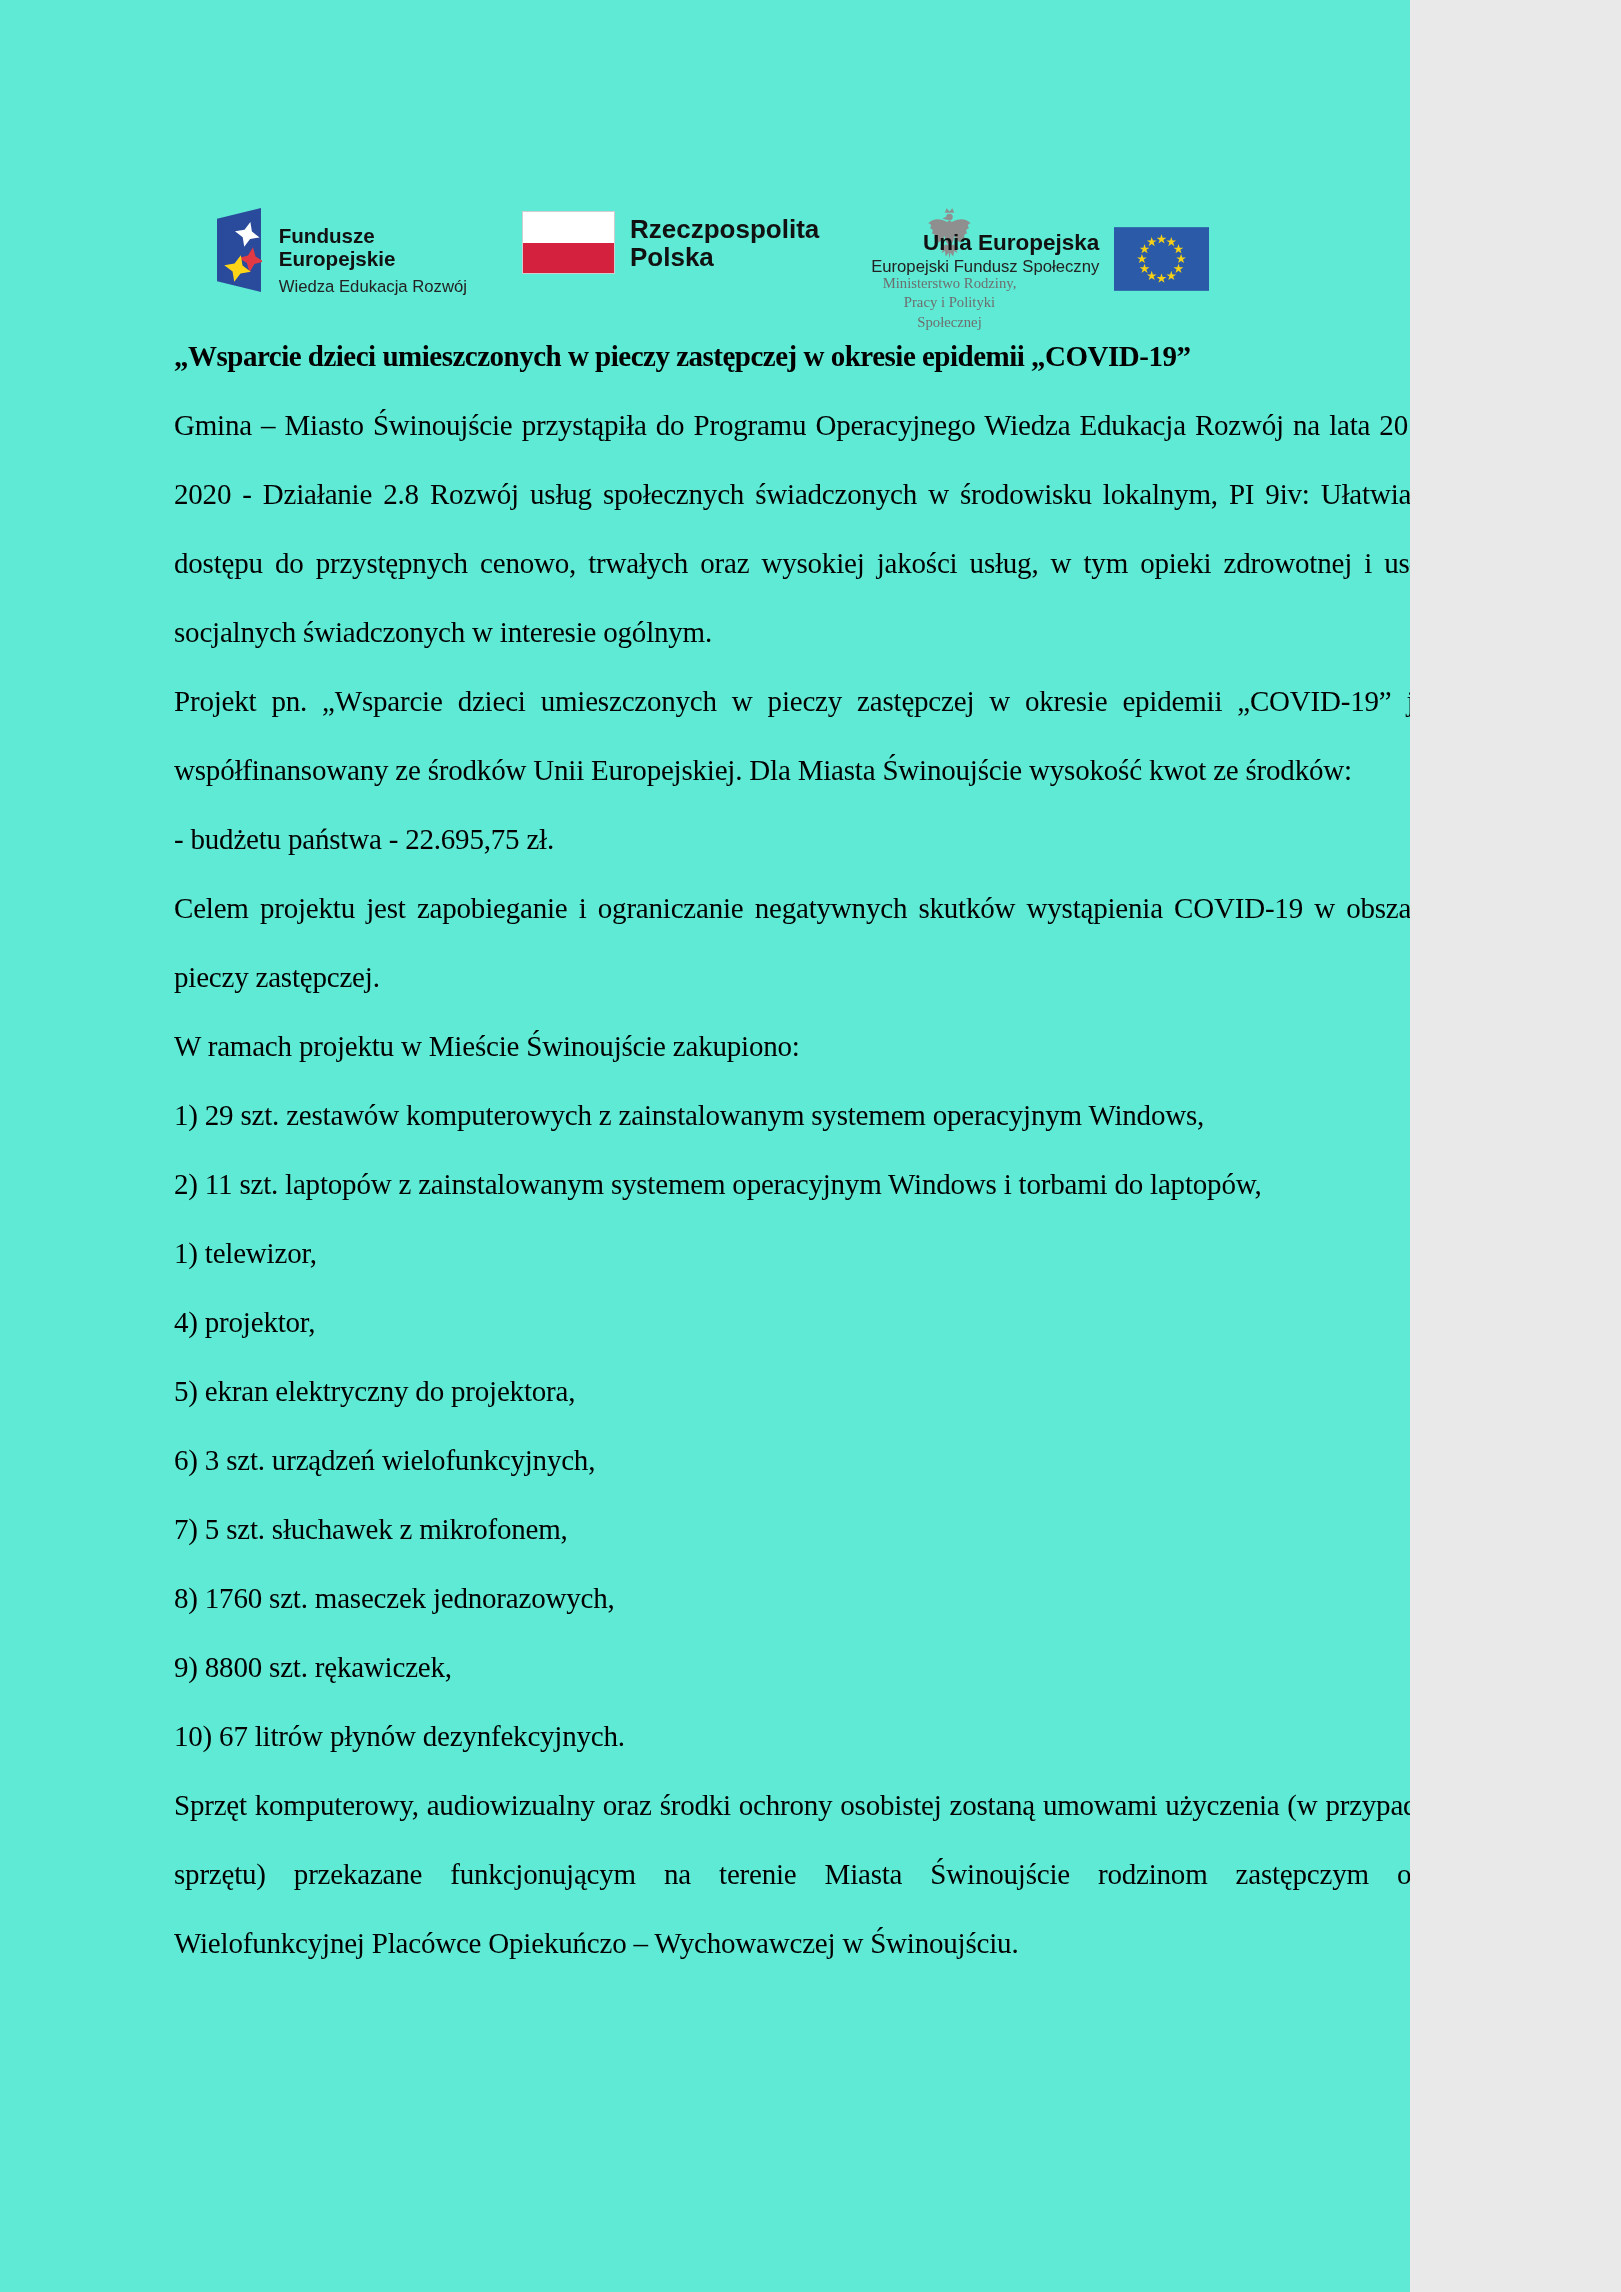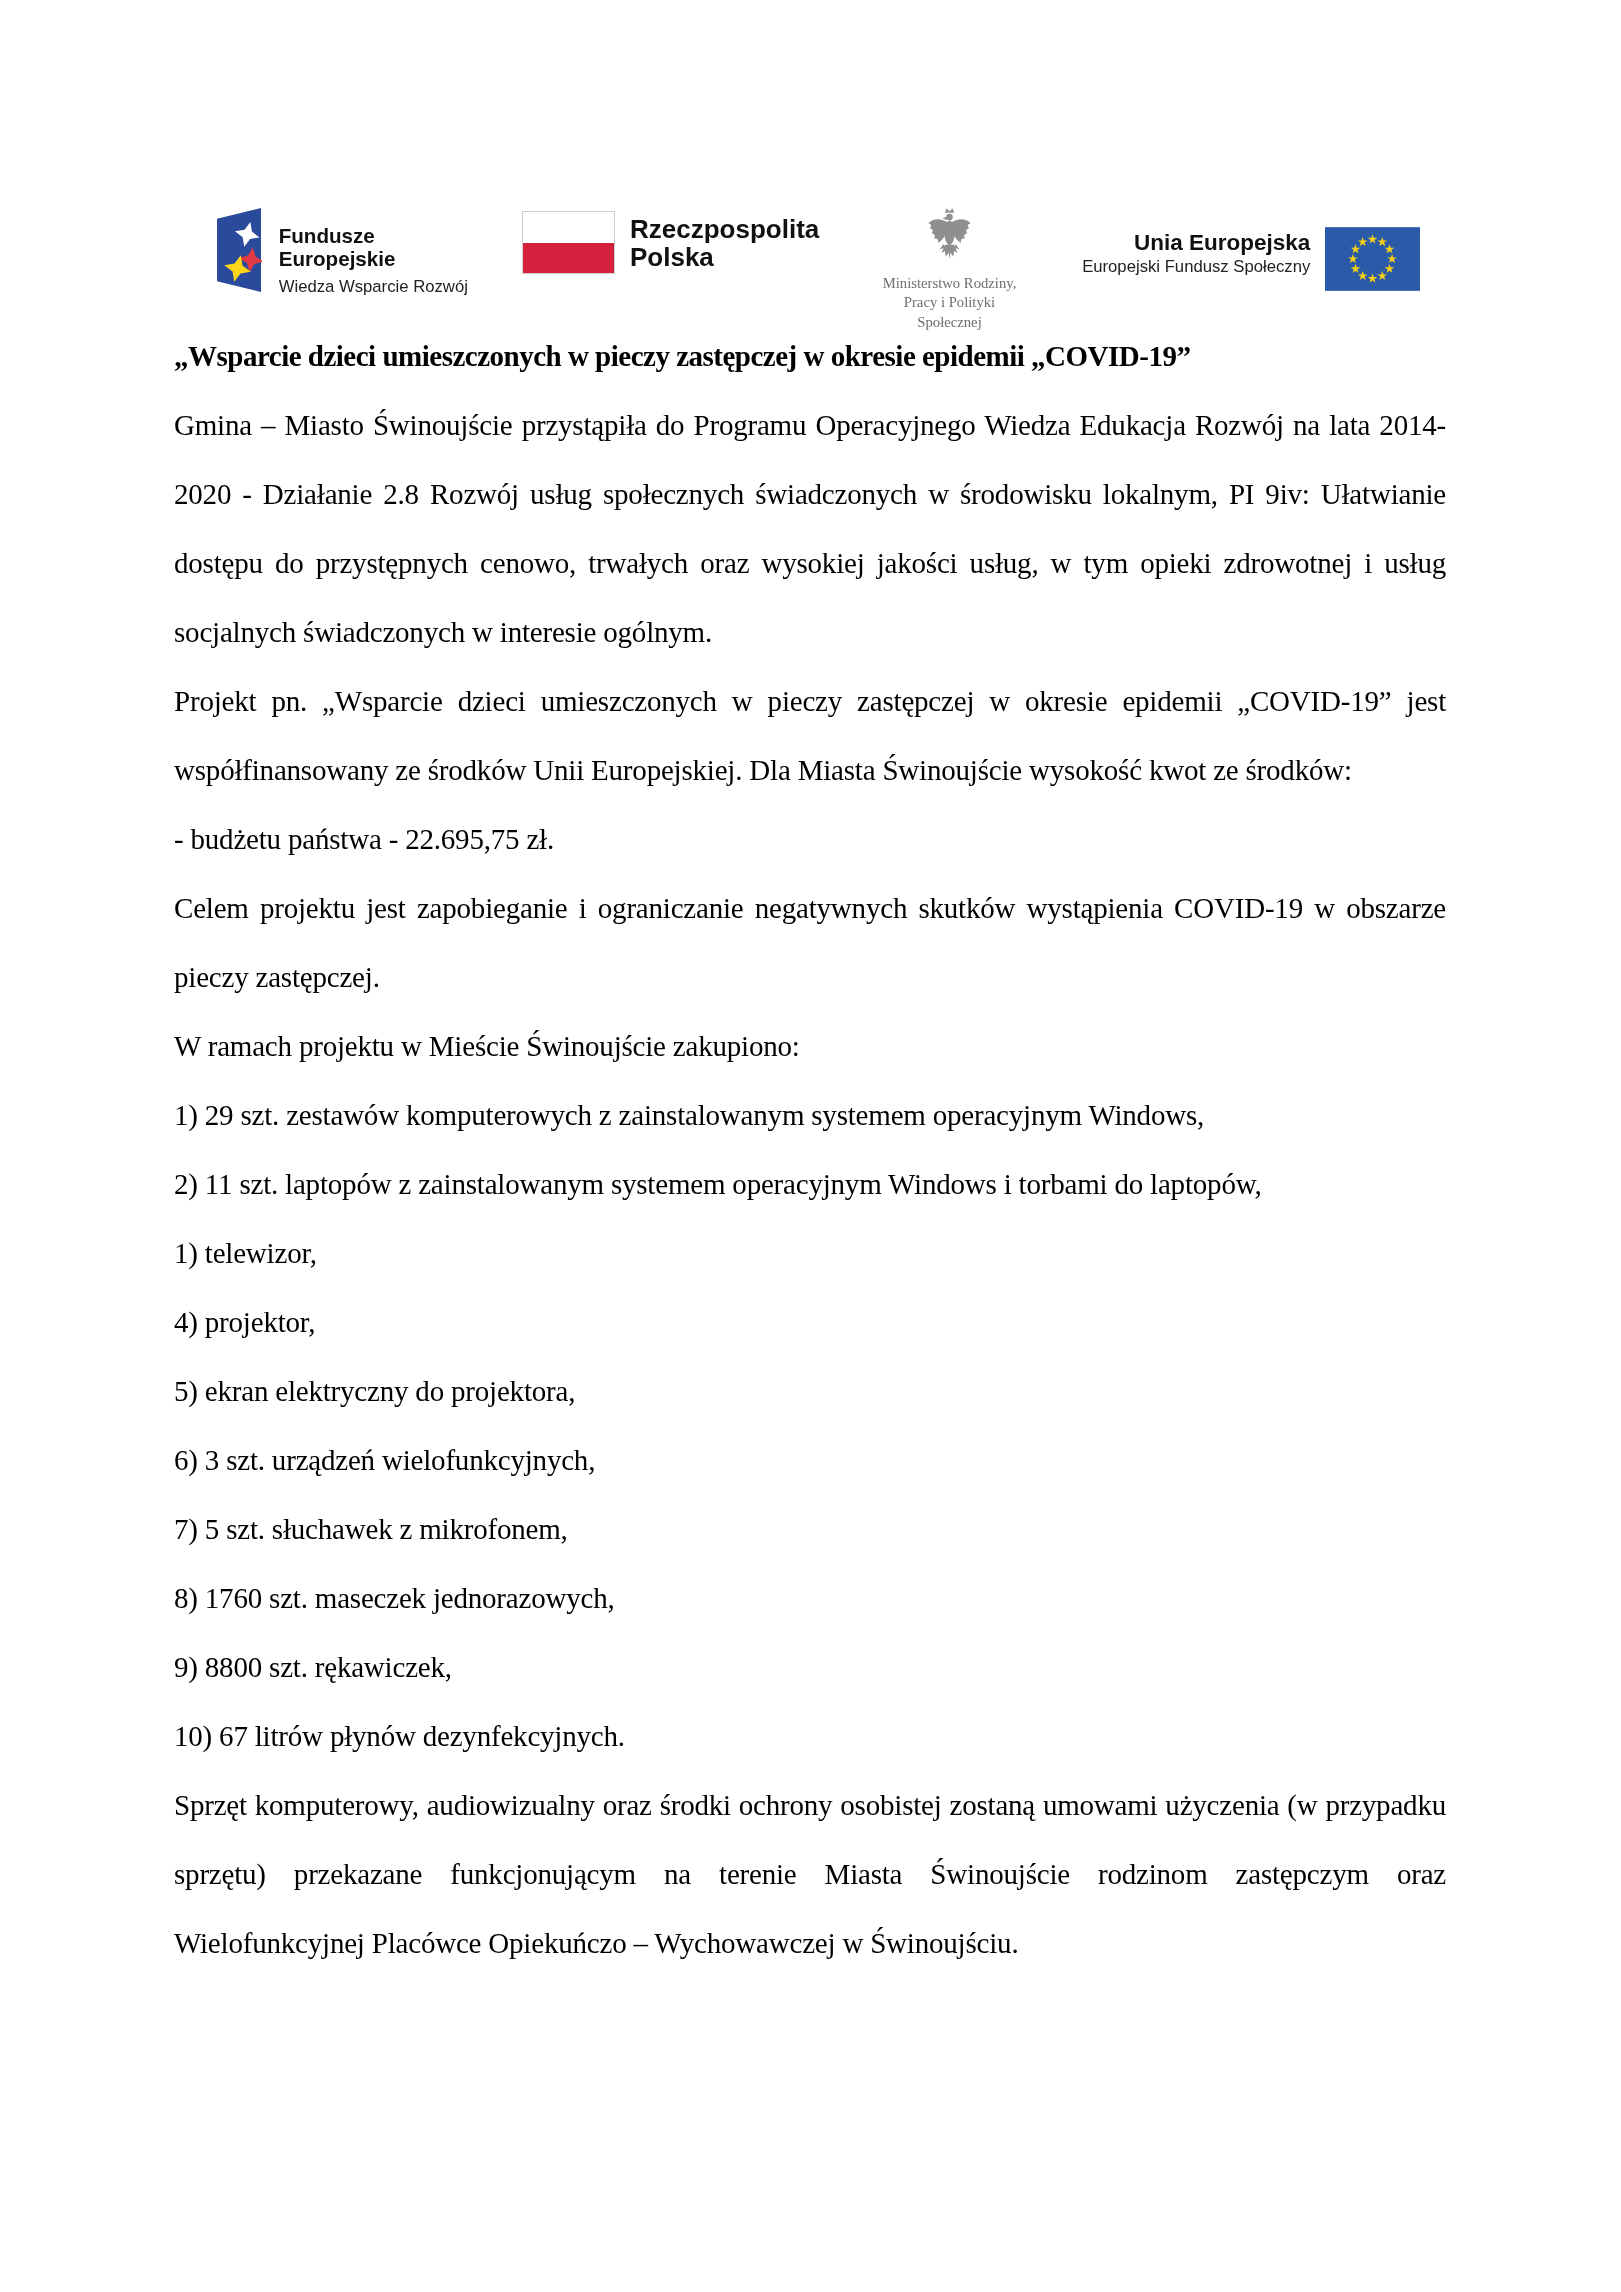--- a/index.html
+++ b/index.html
@@ -1,18 +1,18 @@
 <!DOCTYPE html>
 <html lang="pl" style="--fe_blue: #2a4a9b; --fe_red: #e23a45; --fe_yellow: #ffd617; --flag_red: #d4213d; --eu_blue: #2a5aa8; --eu_star_yellow: #f6d016; --eagle_gray: #8f8f8f; --ministry_text: #6e6e6e;"><head>
 <meta charset="utf-8">
 <style>
   html,body { margin:0; padding:0; background:#e9e9e9; }
   .page {
-    position:relative; width:1621px; height:2293px;
-    background:#ffffff; overflow:hidden;
+    position:relative; width:1410px; height:2293px;
+    background:#5eead4; overflow:hidden;
     font-family:"Liberation Serif", serif; color:#000;
   }
 
   
   .header { position:absolute; left:0; top:0; width:100%; height:328px; }
 
   .logo-fe { position:absolute; left:216px; top:208px; display:flex; align-items:flex-start; }
   .fe-symbol { width:46px; height:84px; }
   .fe-flag   { fill:var(--fe_blue); }
   .fe-star-white  { fill:#ffffff; }
@@ -62,21 +62,21 @@
         <polygon class="fe-flag" points="1,11 46,0 46,86 1,75"></polygon>
         <path class="fe-star-white" transform="rotate(14 32 27)" d="M32,14 L35.9,23.1 L45,27 L35.9,30.9 L32,40 L28.1,30.9 L19,27 L28.1,23.1 Z"></path>
         <path class="fe-star-red" transform="rotate(8 36 53)" d="M36,40 L39.9,49.1 L49,53 L39.9,56.9 L36,66 L32.1,56.9 L23,53 L32.1,49.1 Z"></path>
         <path class="fe-star-yellow" transform="rotate(14 22 62)" d="M22,48 L26.2,57.8 L36,62 L26.2,66.2 L22,76 L17.8,66.2 L8,62 L17.8,57.8 Z"></path>
       </svg>
       <div class="fe-text">
         <div class="fe-title">
           <div>Fundusze</div>
           <div>Europejskie</div>
         </div>
-        <div class="fe-sub">Wiedza Wsparcie Rozwój</div>
+        <div class="fe-sub">Wiedza Edukacja Rozwój</div>
       </div>
     </div>
 
     <div class="logo-pl">
       <div class="pl-flag">
         <div class="white"></div>
         <div class="red"></div>
       </div>
       <div class="pl-text">
         <div>Rzeczpospolita</div>

